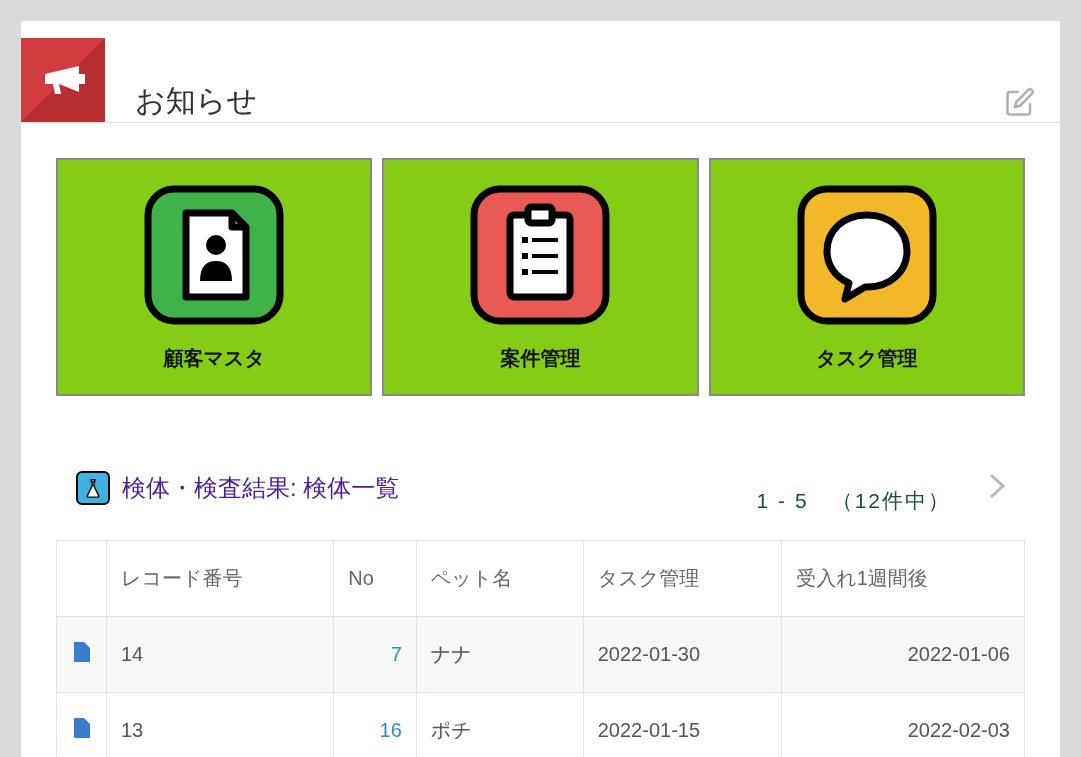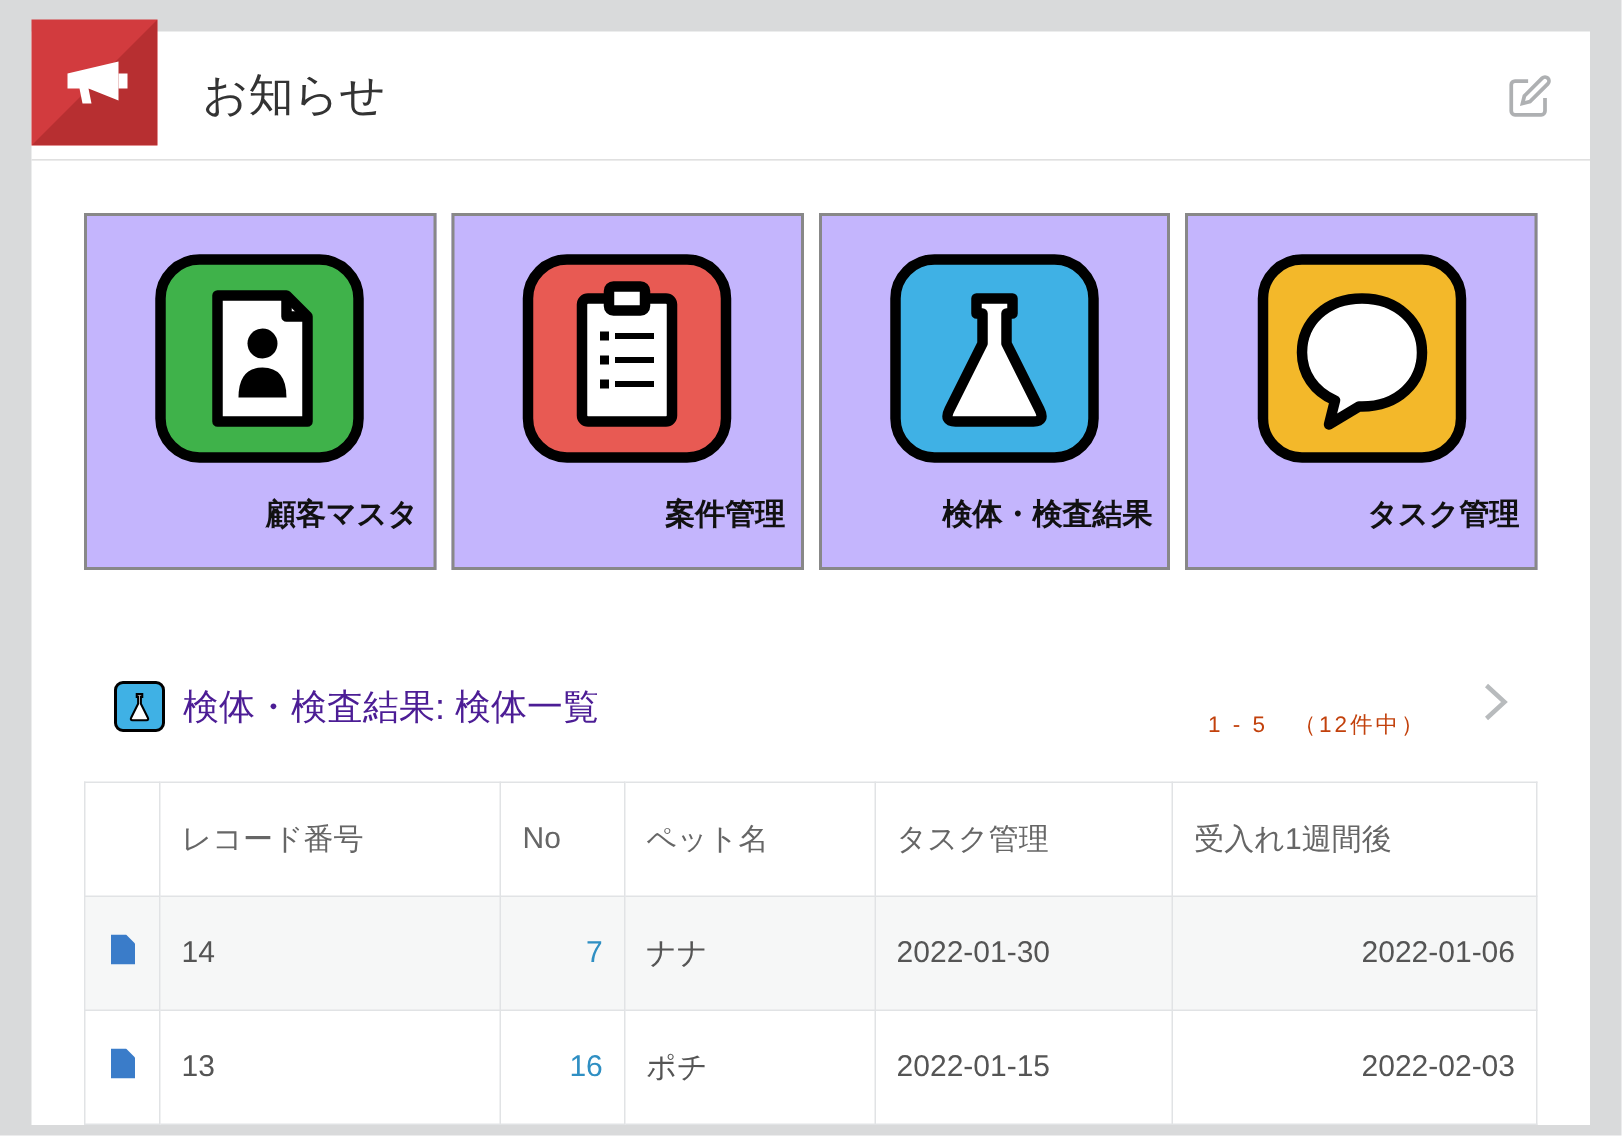--- a/index.html
+++ b/index.html
@@ -7,23 +7,23 @@
   font-family: "Hiragino Kaku Gothic ProN", "Meiryo", sans-serif;
   background: #d9dadb;
   width: 1081px;
   height: 757px;
   overflow: hidden;
 }
 .header {
   background: #fff;
   border-bottom: 1px solid #e0e0e0;
   display: flex;
-  align-items: center;
+  align-items: flex-end;
   padding: 0 20px 0 0;
-  height: 86px;
+  height: 102px;
   position: relative;
   margin: 21px 21px 0 21px;
   font-family: Liberation Serif, serif;
 }
 .header-icon {
   width: 84px;
   height: 84px;
   background: #d23b3e;
   display: flex;
   align-items: center;
@@ -54,22 +54,22 @@
   padding: 35px 35px 0 35px;
 }
 .tiles {
   display: flex;
   gap: 10px;
   margin-bottom: 65px;
 }
 .tile {
   flex: 1;
   border: 2px solid #888;
-  background: #c4b5fd;
-  text-align: right;
+  background: #84cc16;
+  text-align: center;
   padding: 25px 10px 22px 10px;
   cursor: pointer;
 }
 .tile-icon-wrap {
   width: 140px;
   height: 140px;
   margin: 0 auto 20px auto;
   display: flex;
   align-items: center;
   justify-content: center;
@@ -103,22 +103,22 @@
   color: #4c1d95;
   font-size: 24px;
 }
 .pager {
   margin-left: auto;
   display: flex;
   align-items: center;
   gap: 28px;
 }
 .pager-text {
-  color: #c2410c;
-  font-size: 15px;
+  color: #14532d;
+  font-size: 21px;
   letter-spacing: 2px;
   margin-top: 26px;
 }
 .pager-next {
   cursor: pointer;
   padding: 8px;
 }
 .table {
   width: 100%;
   border-collapse: collapse;
@@ -189,29 +189,20 @@
           <rect x="62" y="53" width="26" height="4" fill="#000"></rect>
           <rect x="52" y="68" width="6" height="6" fill="#000"></rect>
           <rect x="62" y="69" width="26" height="4" fill="#000"></rect>
           <rect x="52" y="84" width="6" height="6" fill="#000"></rect>
           <rect x="62" y="85" width="26" height="4" fill="#000"></rect>
         </svg>
       </div>
       <div class="tile-label">案件管理</div>
     </div>
 
-    <div class="tile">
-      <div class="tile-icon-wrap">
-        <svg width="140" height="140" viewBox="0 0 140 140">
-          <rect x="4" y="4" width="132" height="132" rx="26" fill="#3fb1e5" stroke="#000" stroke-width="7"></rect>
-          <path d="M 58 30 L 82 30 L 82 40 L 78 40 L 78 60 L 100 104 Q 104 112 96 112 L 44 112 Q 36 112 40 104 L 62 60 L 62 40 L 58 40 Z" fill="#fff" stroke="#000" stroke-width="7" stroke-linejoin="round"></path>
-        </svg>
-      </div>
-      <div class="tile-label">検体・検査結果</div>
-    </div>
 
     <div class="tile">
       <div class="tile-icon-wrap">
         <svg width="140" height="140" viewBox="0 0 140 140">
           <rect x="4" y="4" width="132" height="132" rx="26" fill="#f3b82a" stroke="#000" stroke-width="7"></rect>
           <path d="M 70 30 C 46 30 30 46 30 66 C 30 80 38 92 52 98 L 48 114 L 68 102 C 69 102 69 102 70 102 C 94 102 110 86 110 66 C 110 46 94 30 70 30 Z" fill="#fff" stroke="#000" stroke-width="7" stroke-linejoin="round"></path>
         </svg>
       </div>
       <div class="tile-label">タスク管理</div>
     </div>

